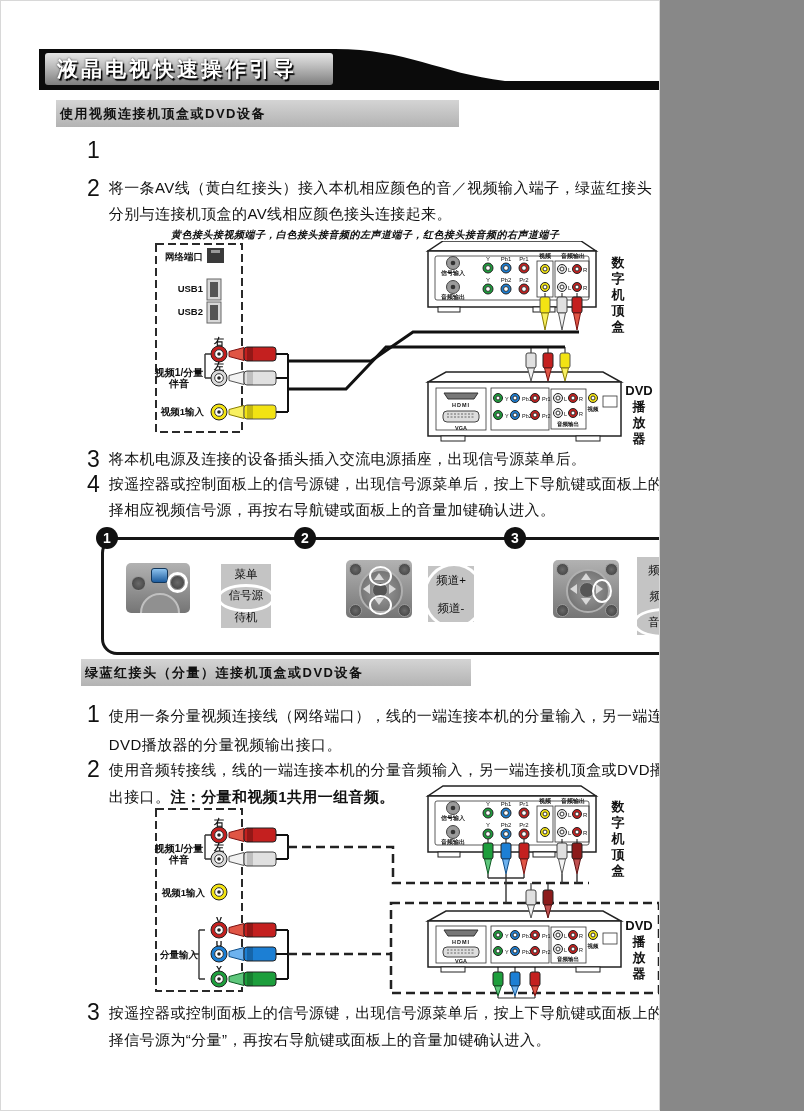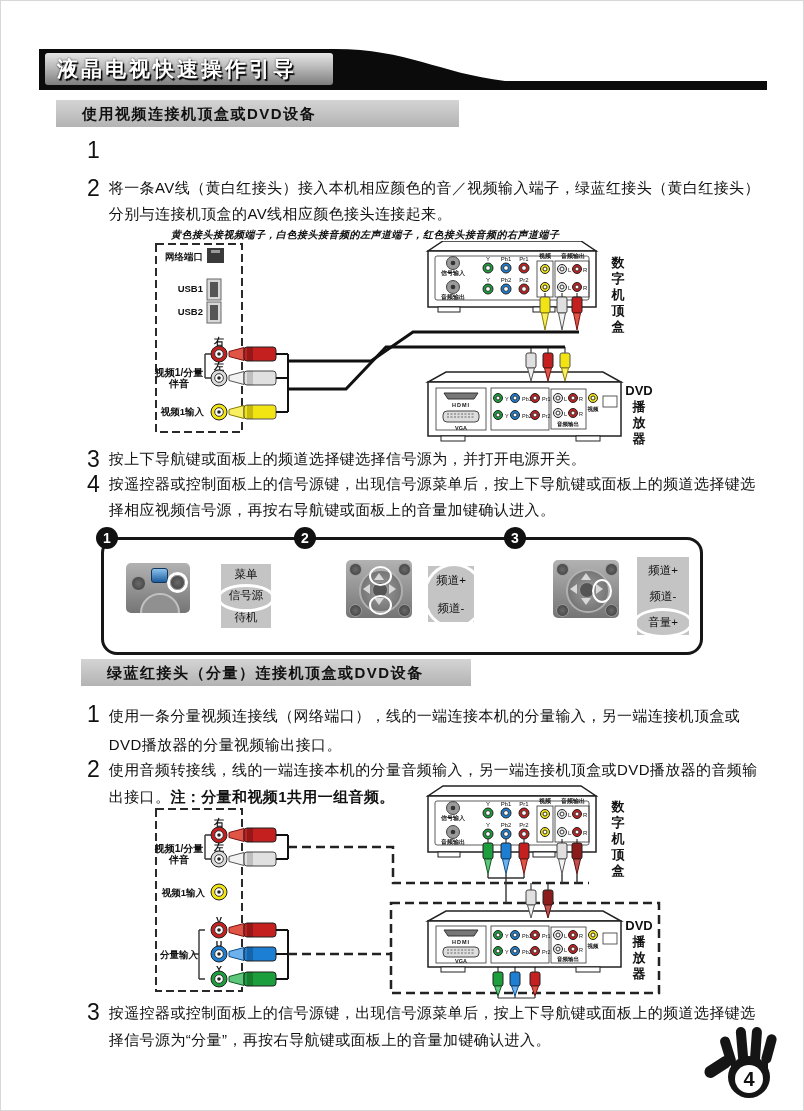--- a/index.html
+++ b/index.html
@@ -1,29 +1,29 @@
 <!DOCTYPE html>
 <html><head>
 <meta charset="utf-8">
 <style>
   html,body{margin:0;padding:0;background:#888;}
-  .page{position:relative;width:804px;height:1111px;background:#fff;border:1px solid #d8d8d8;
+  .page{position:relative;width:660px;height:1111px;background:#fff;border:1px solid #d8d8d8;
         box-sizing:border-box;overflow:hidden;font-family:"Liberation Sans","DejaVu Sans",sans-serif;color:#111;}
   .abs{position:absolute;}
   
   .banner{left:36px;top:46px;width:732px;height:48px;}
   .banner svg{position:absolute;left:0;top:0;}
   .banner-bar{position:absolute;left:8px;top:6px;width:288px;height:32px;
       background:linear-gradient(180deg,#e6e6e6 0%,#b9b9b9 45%,#7e7e7e 100%);
       border-radius:3px;display:flex;align-items:center;padding-left:12px;box-sizing:border-box;}
   .banner-title{font-size:21px;font-weight:bold;color:#fff;letter-spacing:3px;
       text-shadow:1.5px 1.5px 1px #000,0 0 2px #333;white-space:nowrap;}
   
   .sec-hd{height:27px;line-height:27px;background:linear-gradient(180deg,#d4d4d4,#b3b3b3);
-      font-size:15px;font-weight:bold;letter-spacing:1.5px;padding-left:26px;box-sizing:border-box;}
+      font-size:13px;font-weight:bold;letter-spacing:1.5px;padding-left:4px;box-sizing:border-box;}
   
   .step{display:flex;gap:9px;}
   .step-num{font-size:23px;line-height:26px;flex:0 0 auto;}
   .step-txt{font-size:15px;line-height:26px;letter-spacing:0.4px;}
   .caption{font-size:10px;font-weight:bold;letter-spacing:0.5px;font-style:italic;}
   .inline-conn{display:inline-flex;flex-direction:column;align-items:center;vertical-align:middle;margin:0 3px;}
   .conn-circle{width:20px;height:20px;border-radius:50%;
       background:radial-gradient(circle,#3a3a3a 0 29%,#9a9a9a 33% 100%);border:1px solid #777;}
   .conn-label{font-size:9px;line-height:11px;}
   
@@ -280,21 +280,21 @@
 机
 顶
 盒</div>
   <div class="abs vname" style="left:621px;top:382px;">DVD
 播
 放
 器</div>
 
   <div class="abs step" style="left:86px;top:445px;width:678px;">
     <span class="step-num">3</span>
-    <span class="step-txt">按上下导航键或面板上的频道选择键选择信号源为，并打开电源开关。</span>
+    <span class="step-txt">将本机电源及连接的设备插头插入交流电源插座，出现信号源菜单后。</span>
   </div>
   <div class="abs step" style="left:86px;top:470px;width:678px;">
     <span class="step-num">4</span>
     <span class="step-txt">按遥控器或控制面板上的信号源键，出现信号源菜单后，按上下导航键或面板上的频道选择键选择相应视频信号源，再按右导航键或面板上的音量加键确认进入。</span>
   </div>
 
   <div class="abs rpanel"></div>
   <div class="abs badge" style="left:95px;top:526px;">1</div>
   <div class="abs badge" style="left:293px;top:526px;">2</div>
   <div class="abs badge" style="left:503px;top:526px;">3</div>

